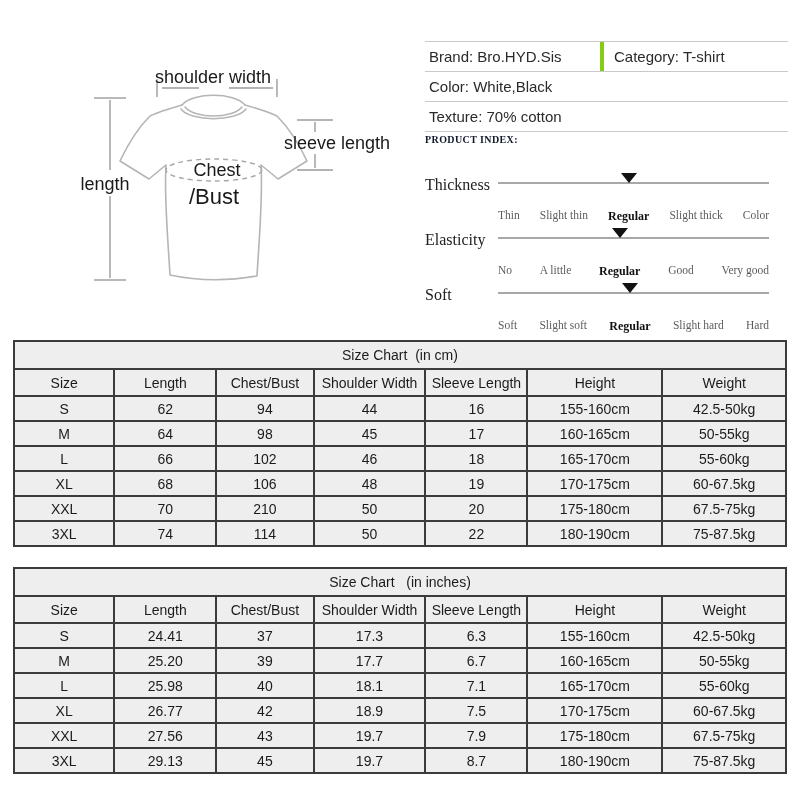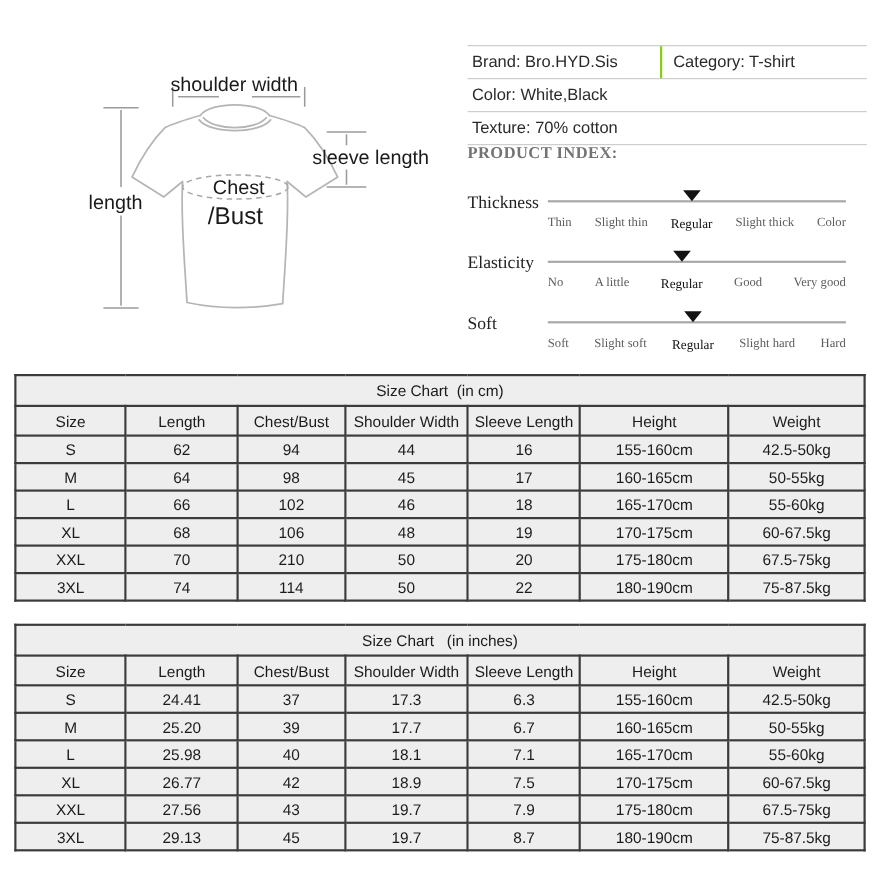--- a/index.html
+++ b/index.html
@@ -7,35 +7,35 @@
         font-family:"Liberation Sans",sans-serif;color:#1c1c1c;}
 
   
   #diagram{position:absolute;left:0;top:18px;width:430px;height:320px;}
 
   
   #info{position:absolute;left:425px;top:41px;width:363px;font-size:15px;color:#2a2a2a;}
   .info-row{border-bottom:1px solid #c9c9c9;display:flex;align-items:center;height:29px;}
   .info-row.first{border-top:1px solid #c9c9c9;}
   .info-cell{padding-left:4px;}
-  .info-cell.brand{width:171px;border-right:2px solid #84cc16;height:100%;display:flex;align-items:center;}
+  .info-cell.brand{width:171px;border-right:4px solid #84cc16;height:100%;display:flex;align-items:center;}
   .info-cell.category{flex:1;padding-left:10px;}
 
   
   #index{position:absolute;left:425px;top:130px;width:363px;font-family:"Liberation Serif",serif;}
-  #index-title{font-size:15px;font-weight:bold;color:#737373;letter-spacing:.4px;line-height:20px;margin:0 0 20px 0;}
+  #index-title{font-size:10px;font-weight:bold;color:#0f172a;letter-spacing:.4px;line-height:20px;margin:0 0 20px 0;}
   .scale{display:flex;height:55px;justify-content:flex-end;}
   .scale-label{flex:0 0 73px;font-size:16px;color:#222;padding-top:6px;}
   .scale-track{flex:1;padding-top:12px;margin-right:19px;position:relative;}
   .scale-line{height:2px;background:#a8a8a8;position:relative;}
   .scale-marker{position:absolute;top:-9px;width:0;height:0;
       border-left:8px solid transparent;border-right:8px solid transparent;border-top:10px solid #121212;}
-  .scale-levels{display:flex;justify-content:space-between;margin-top:12px;}
+  .scale-levels{display:flex;justify-content:space-between;margin-top:25px;}
   .scale-level{font-size:11.5px;color:#5c5c5c;white-space:nowrap;}
-  .scale-level.selected{font-weight:normal;color:#101010;font-size:12px;}
+  .scale-level.selected{font-weight:bold;color:#101010;font-size:12px;}
 
   
   .size-table{position:absolute;left:13px;width:774px;border-collapse:collapse;table-layout:fixed;
       font-size:14px;color:#1b1b1b;}
   .size-table td,.size-table th{border:2px solid #3b3b3b;background:#eeeeee;text-align:center;
       font-weight:normal;padding:0;overflow:hidden;}
   .size-table td.title{height:26px;white-space:pre;font-size:14px;}
   .size-table th{height:25px;}
   .size-table td.cell{height:23px;}
   #table-cm{top:340px;}

